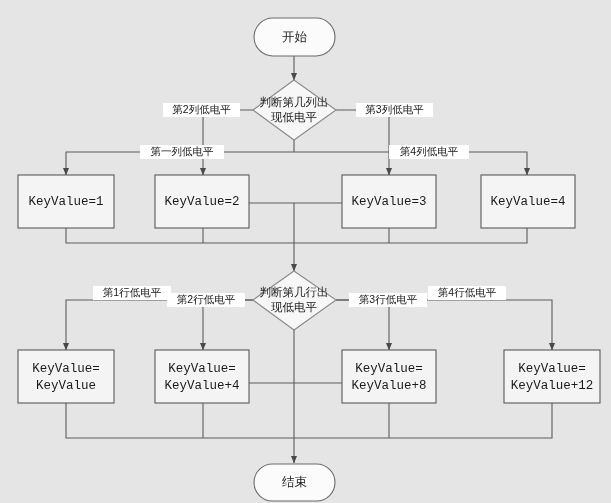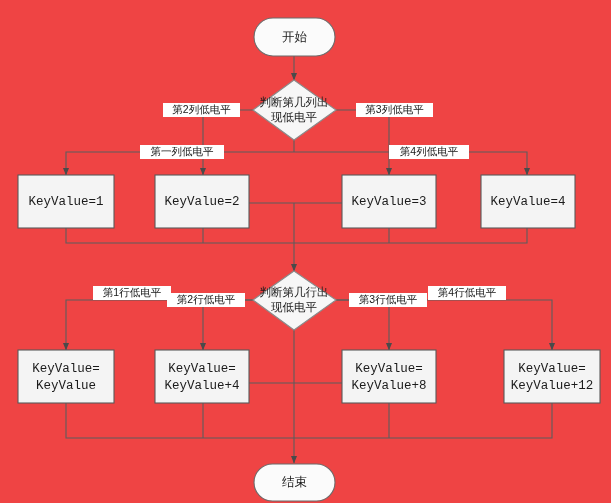--- a/index.html
+++ b/index.html
@@ -10,21 +10,21 @@
   body {
     width: 611px;
     height: 503px;
     font-family: "Liberation Sans", sans-serif;
     overflow: hidden;
   }
   #flowchart-canvas {
     position: relative;
     width: 611px;
     height: 503px;
-    background: #ef4444;
+    background: #e5e5e5;
     text-decoration: underline;
   }
   svg.diagram {
     display: block;
     width: 611px;
     height: 503px;
   }
   .node-shape {
     fill: #f4f4f4;
     stroke: #5a5a5a;

